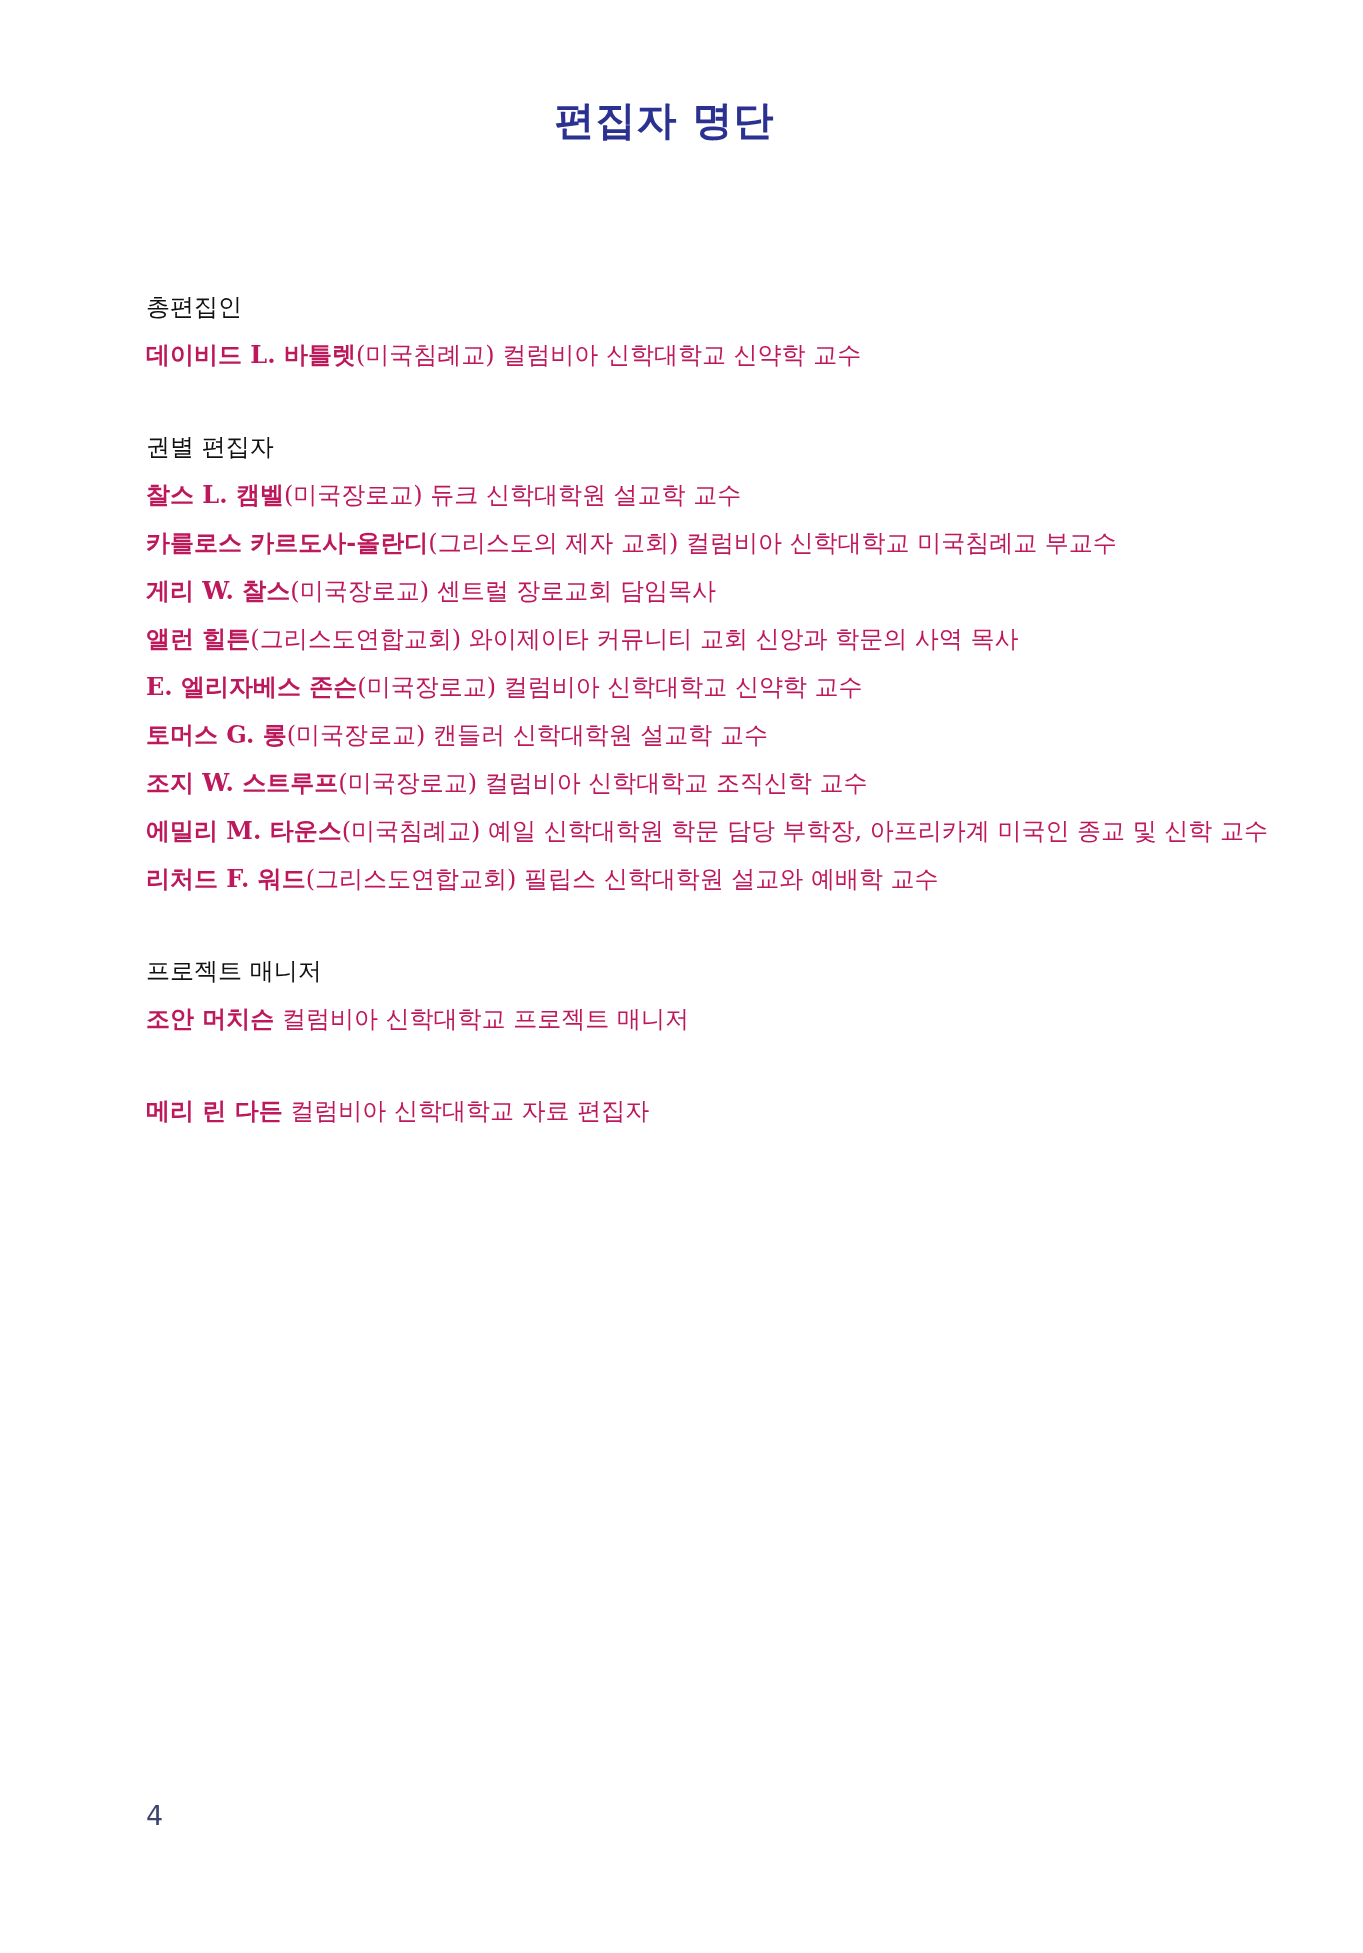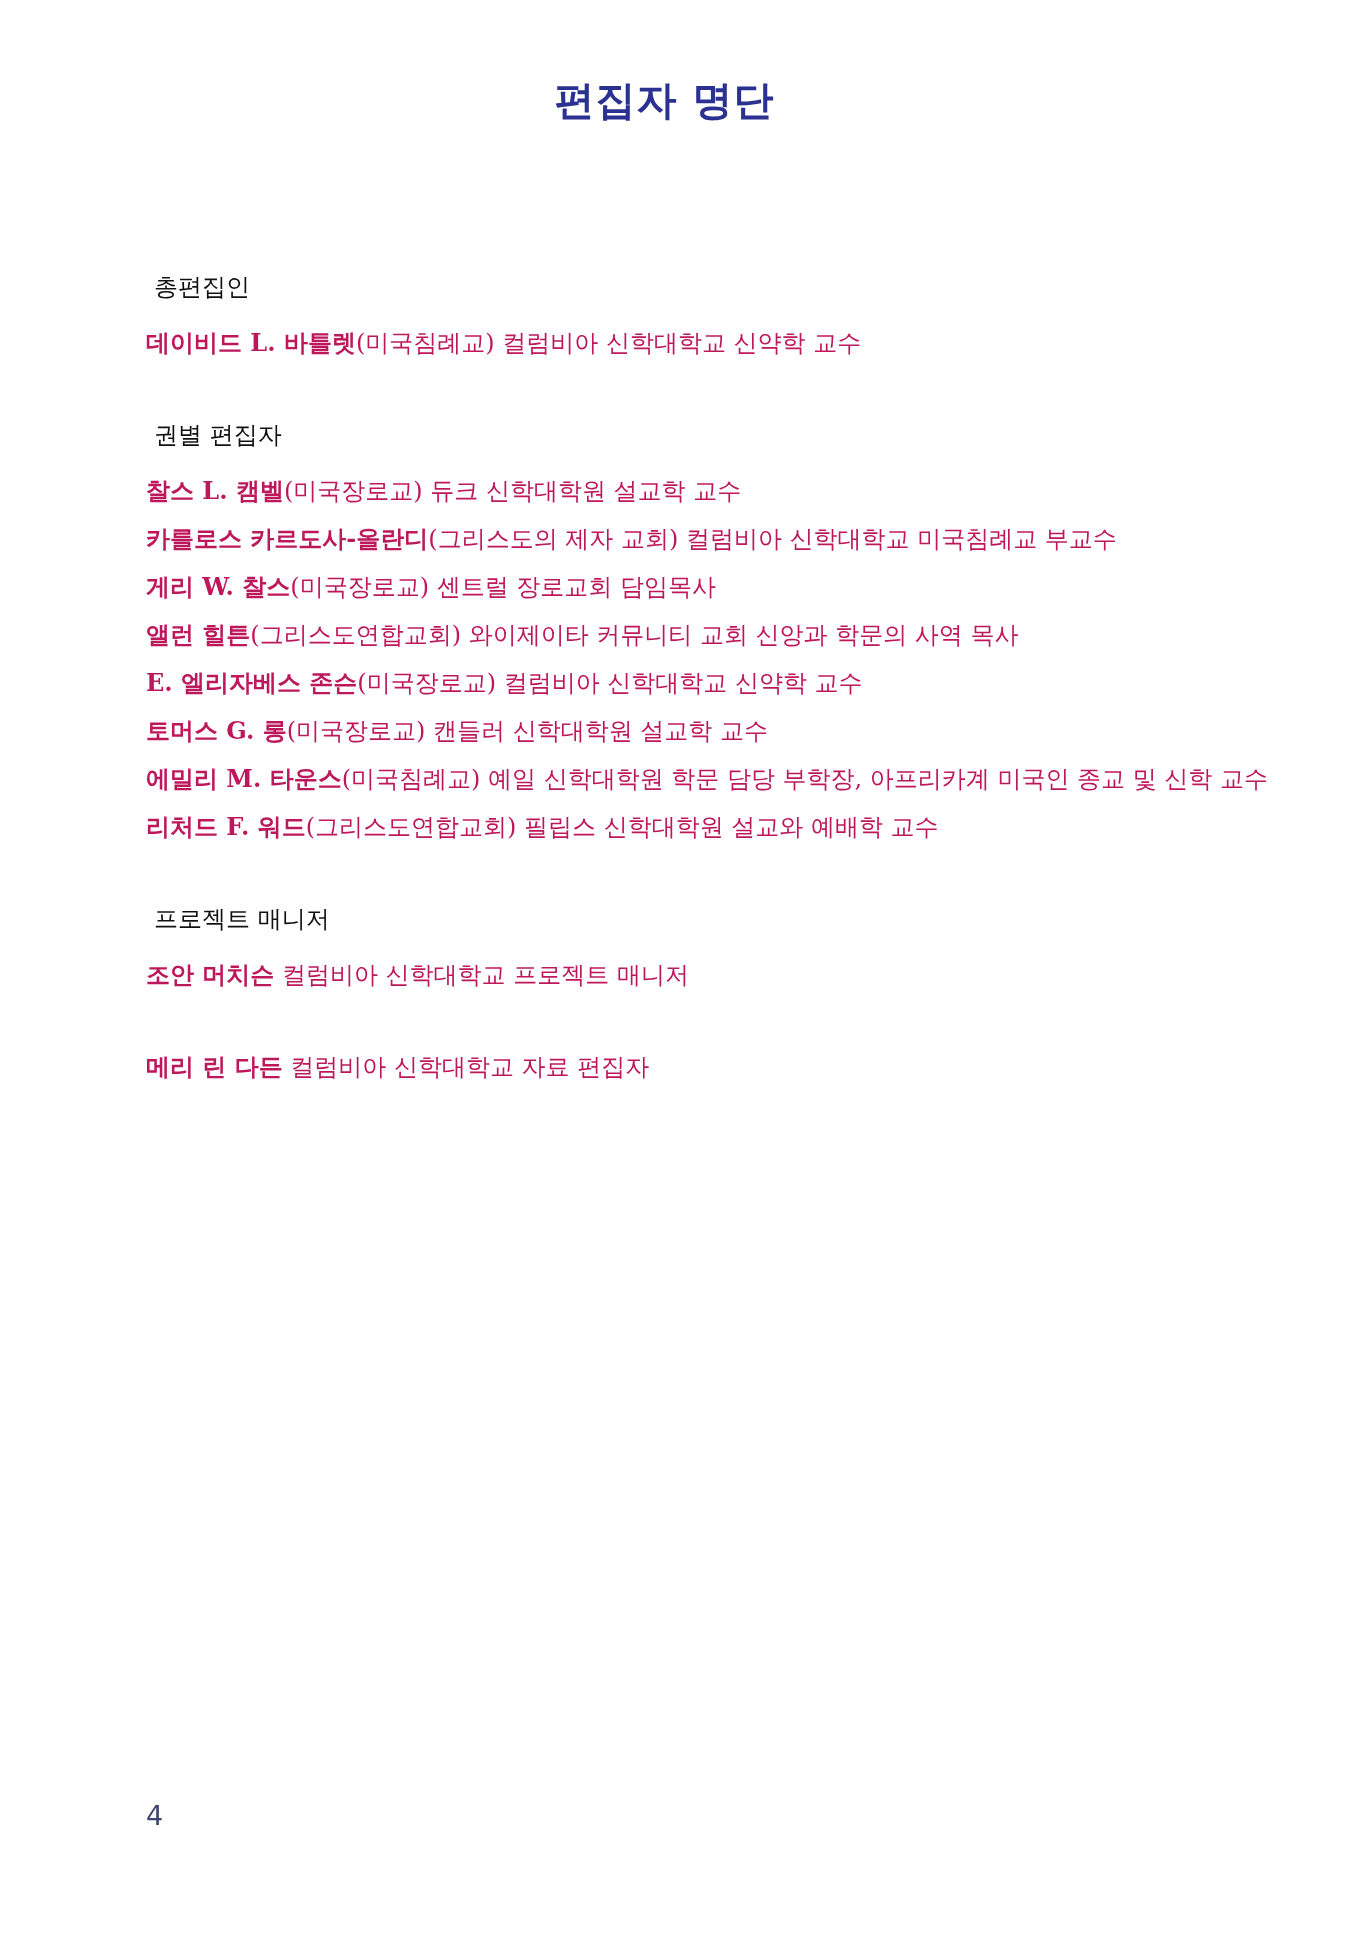--- a/index.html
+++ b/index.html
@@ -17,41 +17,41 @@
   }
   .doc {
     position: relative;
     width: 1363px;
     height: 1953px;
     padding-left: 146px;
     box-sizing: border-box;
   }
   .page-title {
     margin: 0;
-    padding-top: 75px;
+    padding-top: 95px;
     width: 1037px;
     text-align: center;
     font-family: "DejaVu Sans", "Liberation Sans", sans-serif;
     font-weight: 700;
     font-size: 40px;
     line-height: 50px;
     letter-spacing: 1px;
     color: #2b3190;
   }
   .sec {
     margin: 0;
   }
   .sec-first {
     margin-top: 138px;
   }
   .sec + .sec {
     margin-top: 44px;
   }
   .heading {
-    margin: 8px;
+    margin: 0;
     font-family: "DejaVu Sans", "Liberation Sans", sans-serif;
     font-weight: 400;
     font-size: 24px;
     line-height: 48px;
     white-space: nowrap;
     color: #111111;
   }
   .line {
     margin: 0;
     font-size: 24px;
@@ -86,20 +86,21 @@
   </section>
 
   <section class="sec">
     <h2 class="heading">권별 편집자</h2>
     <p class="line"><strong class="nm">찰스 L. 캠벨</strong><span>(미국장로교) 듀크 신학대학원 설교학 교수</span></p>
     <p class="line"><strong class="nm">카를로스 카르도사-올란디</strong><span>(그리스도의 제자 교회) 컬럼비아 신학대학교 미국침례교 부교수</span></p>
     <p class="line"><strong class="nm">게리 W. 찰스</strong><span>(미국장로교) 센트럴 장로교회 담임목사</span></p>
     <p class="line"><strong class="nm">앨런 힐튼</strong><span>(그리스도연합교회) 와이제이타 커뮤니티 교회 신앙과 학문의 사역 목사</span></p>
     <p class="line"><strong class="nm">E. 엘리자베스 존슨</strong><span>(미국장로교) 컬럼비아 신학대학교 신약학 교수</span></p>
     <p class="line"><strong class="nm">토머스 G. 롱</strong><span>(미국장로교) 캔들러 신학대학원 설교학 교수</span></p>
+    <p class="line"><strong class="nm">조지 W. 스트루프</strong><span>(미국장로교) 컬럼비아 신학대학교 조직신학 교수</span></p>
     <p class="line"><strong class="nm">에밀리 M. 타운스</strong><span>(미국침례교) 예일 신학대학원 학문 담당 부학장, 아프리카계 미국인 종교 및 신학 교수</span></p>
     <p class="line"><strong class="nm">리처드 F. 워드</strong><span>(그리스도연합교회) 필립스 신학대학원 설교와 예배학 교수</span></p>
   </section>
 
   <section class="sec">
     <h2 class="heading">프로젝트 매니저</h2>
     <p class="line"><strong class="nm">조안 머치슨</strong><span> 컬럼비아 신학대학교 프로젝트 매니저</span></p>
   </section>
 
   <section class="sec">

